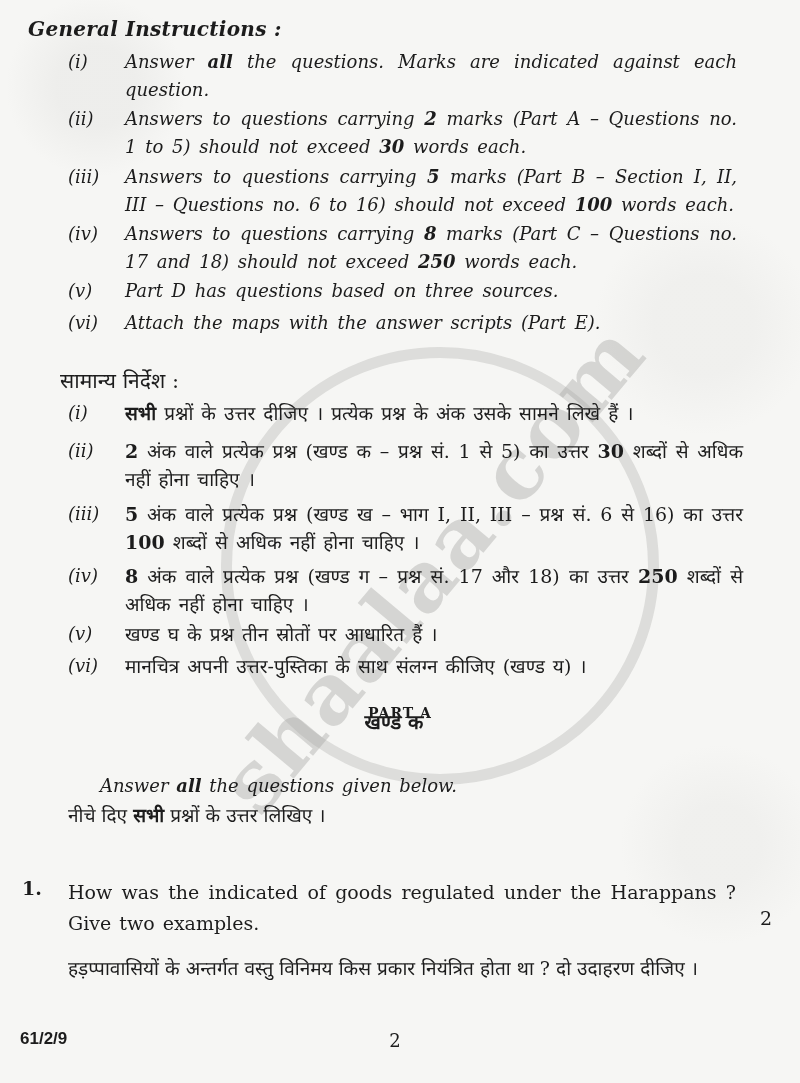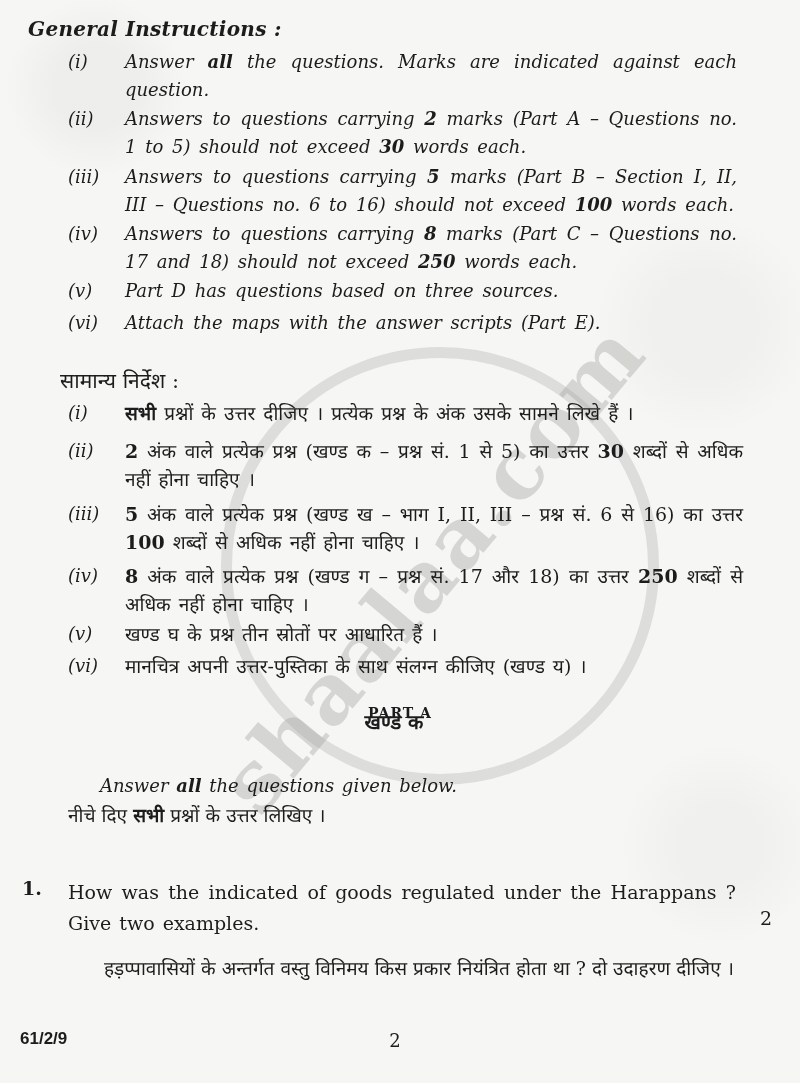--- a/index.html
+++ b/index.html
@@ -90,21 +90,20 @@
     text-align:justify;word-spacing:2px;
   }
   .q-marks{
     left:700px;top:907px;width:72px;text-align:right;
     font-size:19px;
   }
   .q-text-hi{
     left:68px;top:953px;width:672px;
     font-size:19px;line-height:30px;
     text-align:justify;
-    margin-left:36px;
   }
   .footer-code{
     left:20px;top:1029px;
     font-family:"Liberation Sans","DejaVu Sans",sans-serif;
     font-weight:bold;font-size:17px;
   }
   .footer-page{
     left:0;top:1030px;width:790px;text-align:center;
     font-size:18px;
   }

